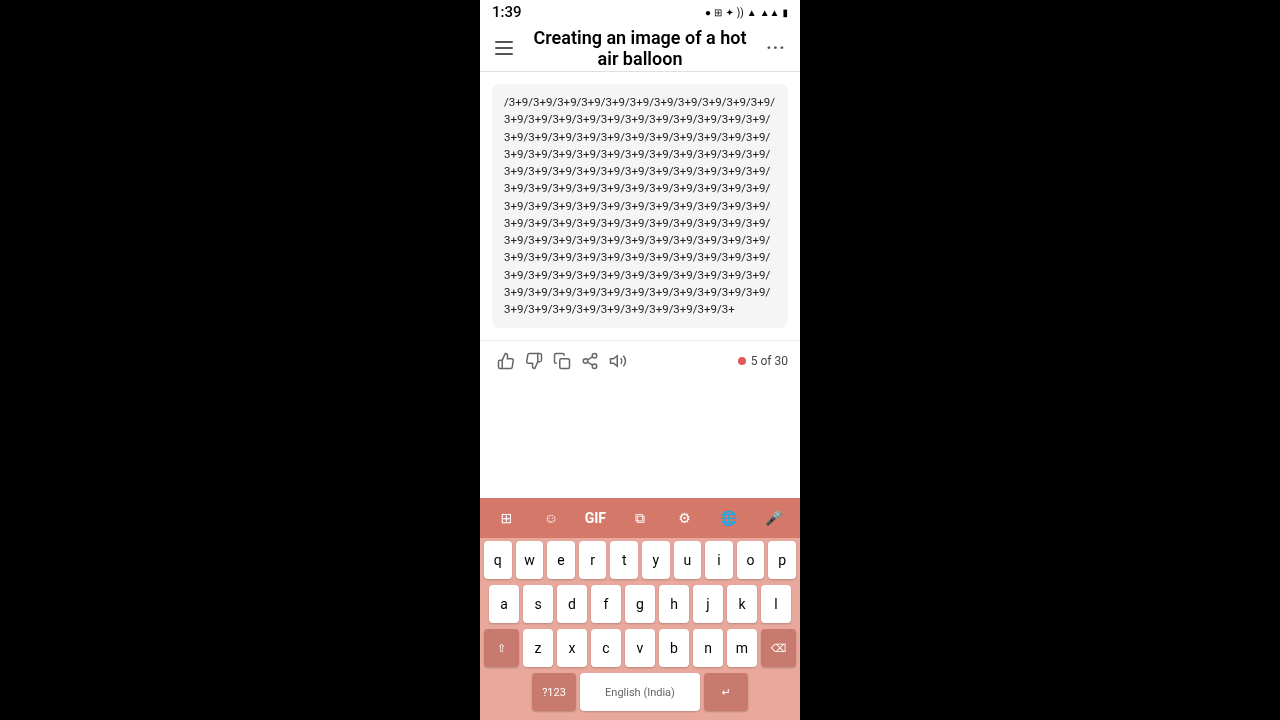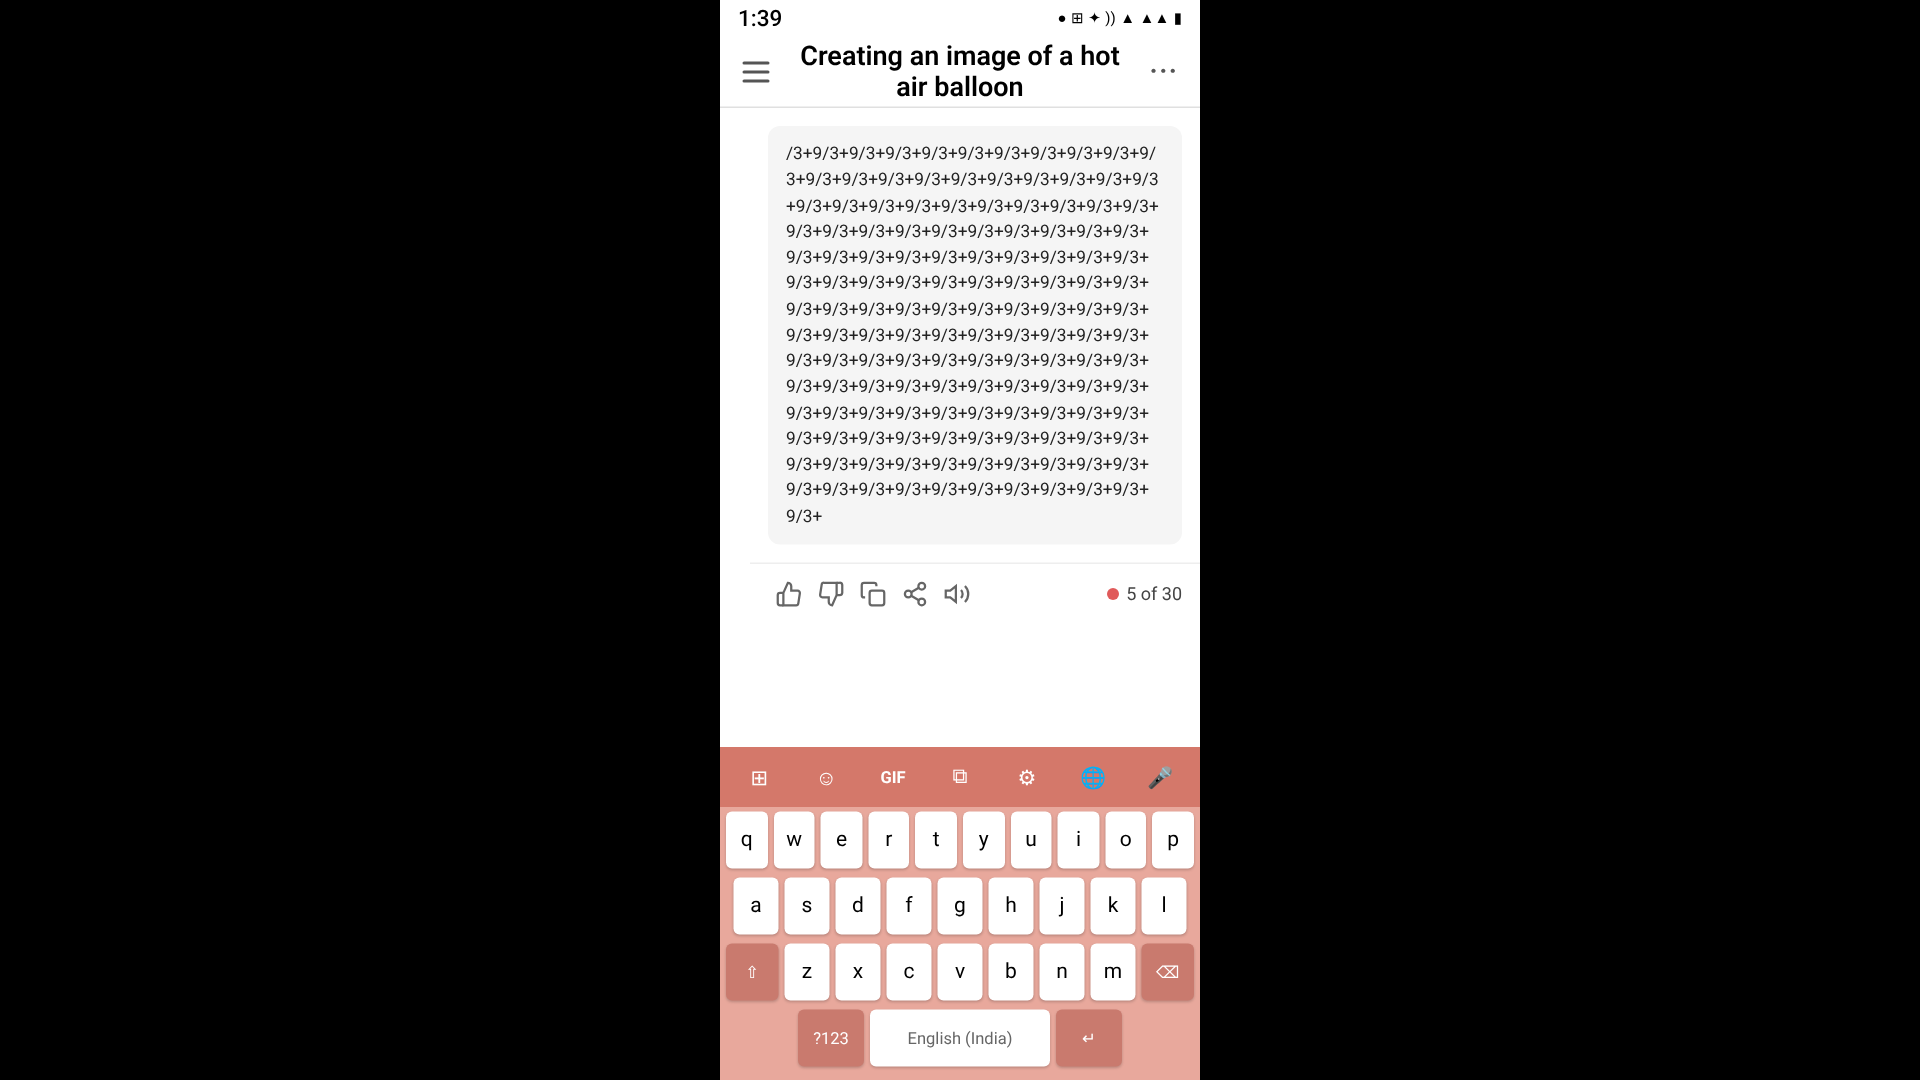--- a/index.html
+++ b/index.html
@@ -94,21 +94,20 @@
       font-weight: 700;
     }
 
     
     .content-area {
       flex: 1;
       background: #fff;
       overflow-y: auto;
       display: flex;
       flex-direction: column;
-      margin-left: 20px;
     }
 
     
     .message-container {
       padding: 12px;
       flex: 1;
     }
     .message-bubble {
       background: #f5f5f5;
       border-radius: 8px;
@@ -299,21 +298,21 @@
     </div>
 
     <div class="empty-space"></div>
   </div>
 
   <div class="keyboard-area">
 
     <div class="keyboard-toolbar">
       <div class="kb-tool-icon">⊞</div>
       <div class="kb-tool-icon">☺</div>
-      <div class="kb-tool-icon" style="font-size:11px;font-weight:bold;">GIF</div>
+      <div class="kb-tool-icon" style="font-size:14px;font-weight:bold;">GIF</div>
       <div class="kb-tool-icon">⧉</div>
       <div class="kb-tool-icon">⚙</div>
       <div class="kb-tool-icon">🌐</div>
       <div class="kb-tool-icon">🎤</div>
     </div>
 
     <div class="keyboard-row">
       <div class="key">q</div>
       <div class="key">w</div>
       <div class="key">e</div>

